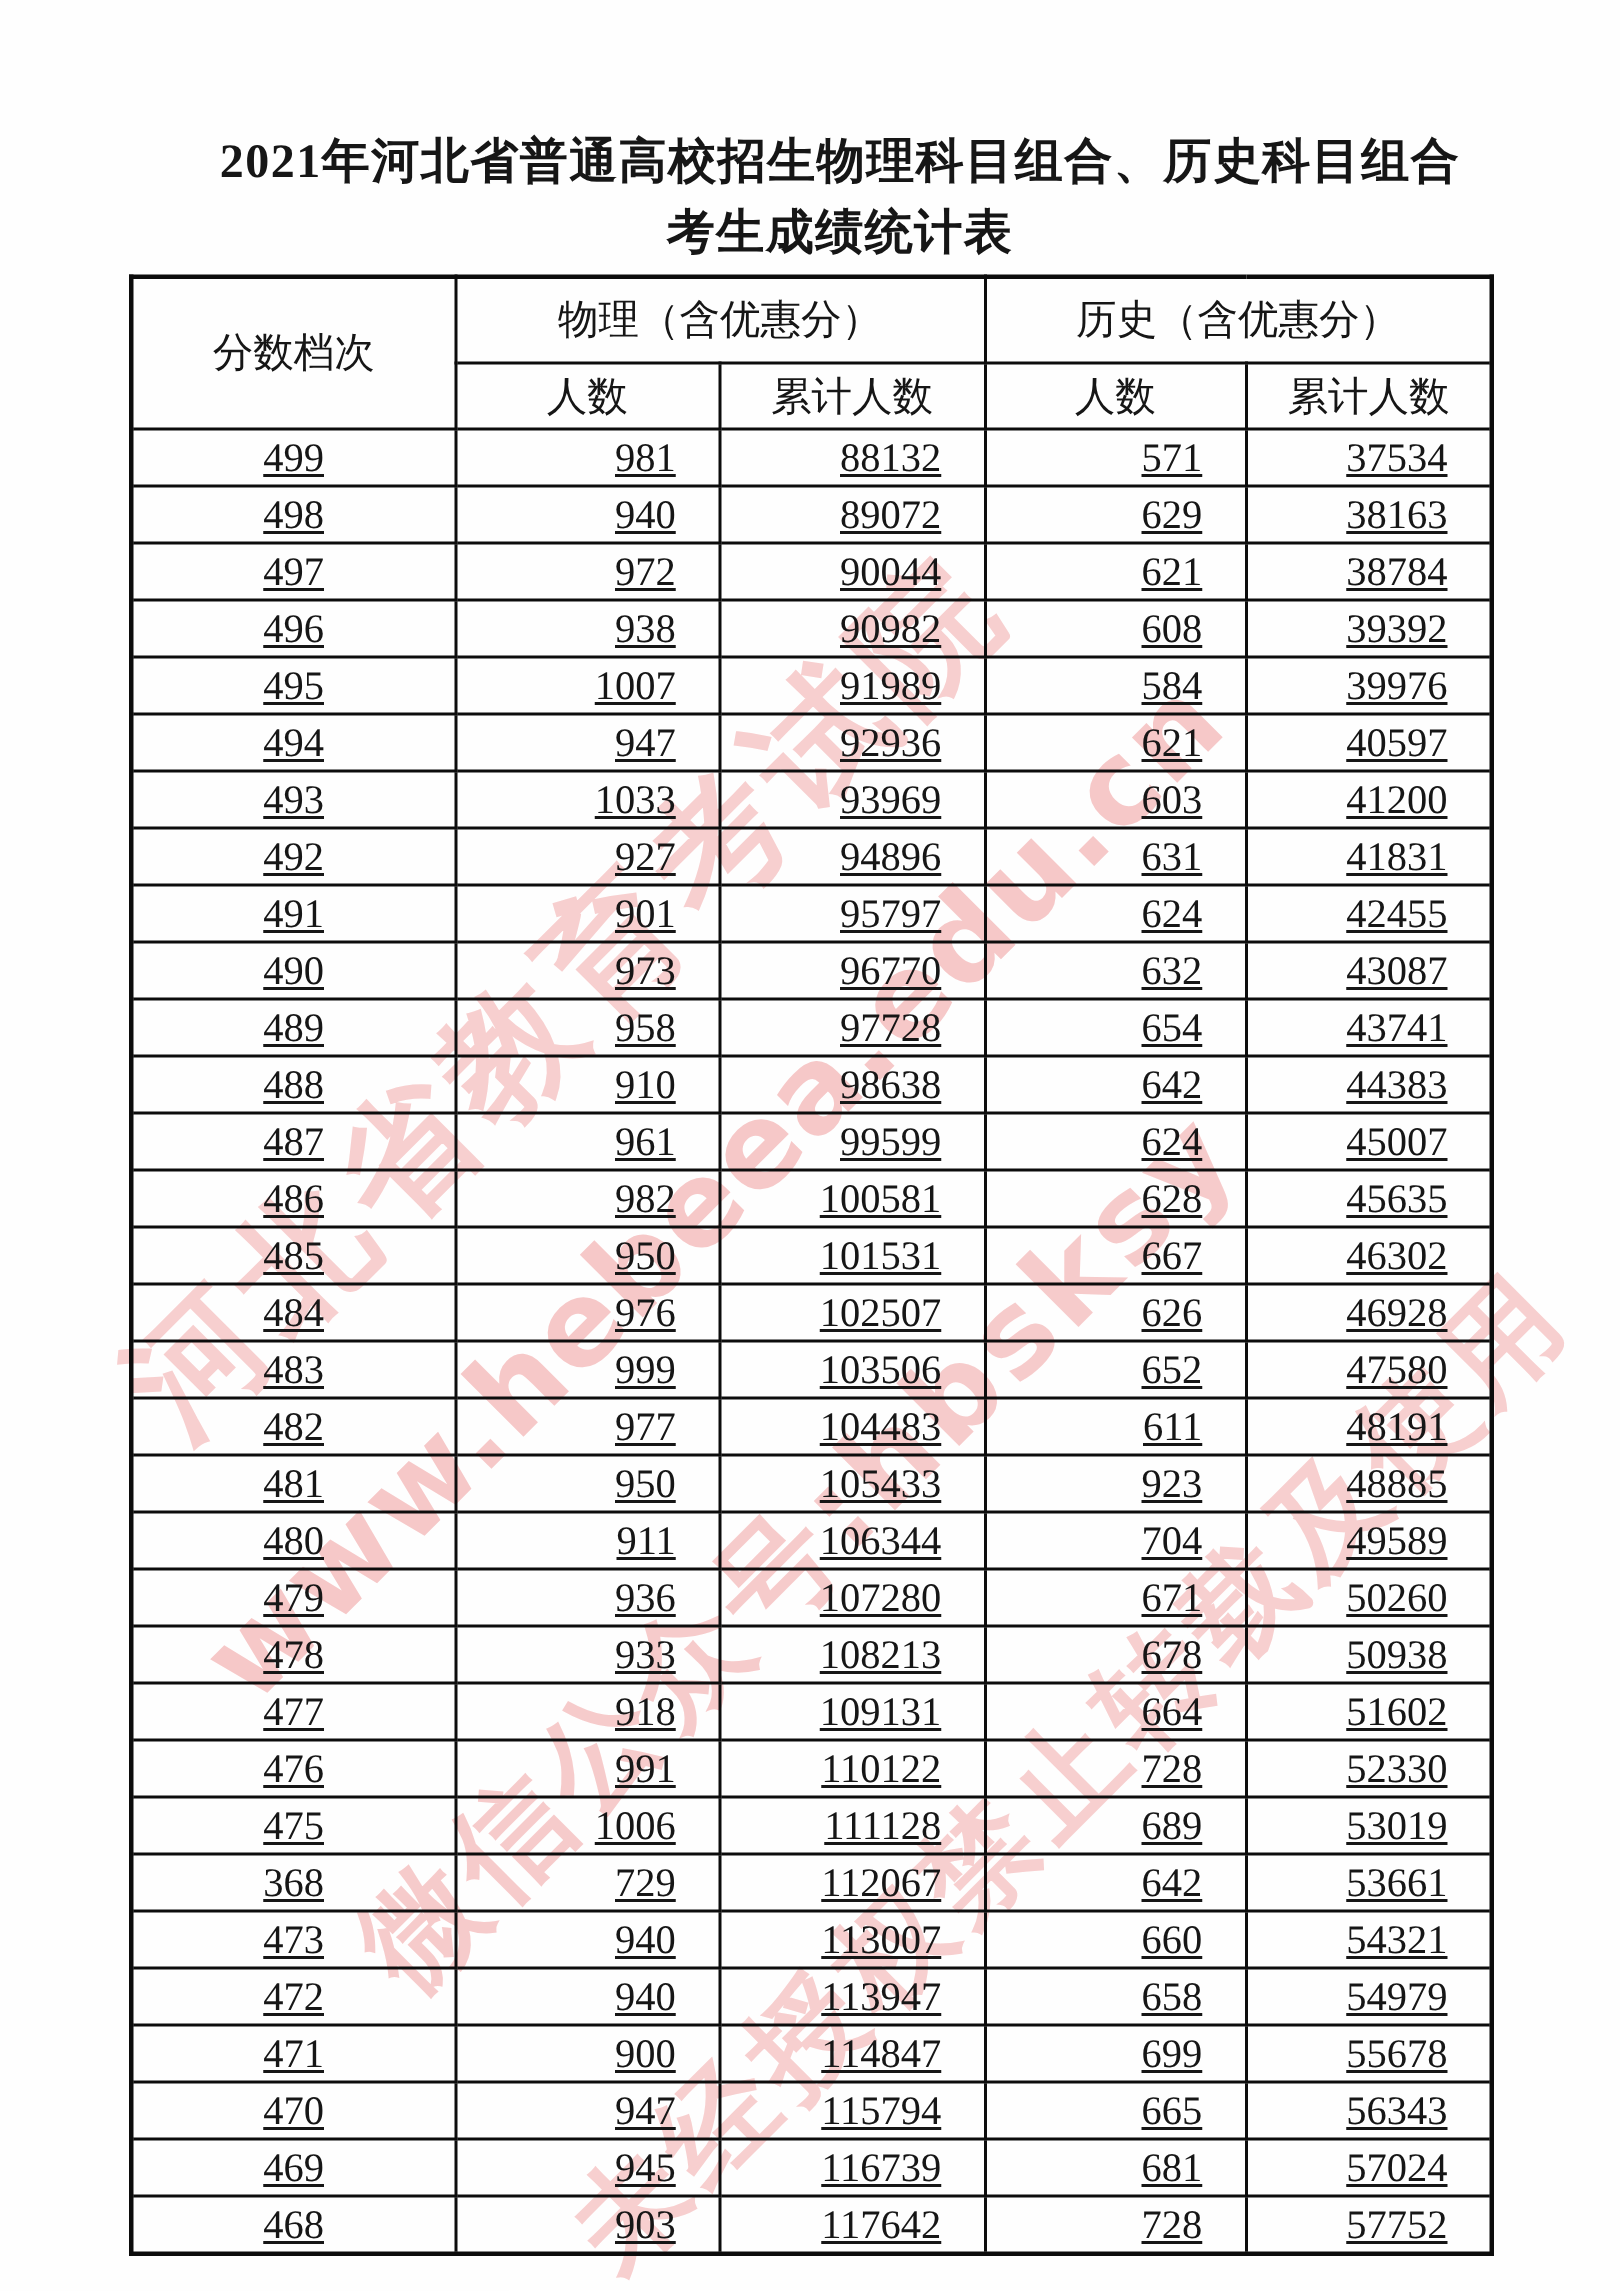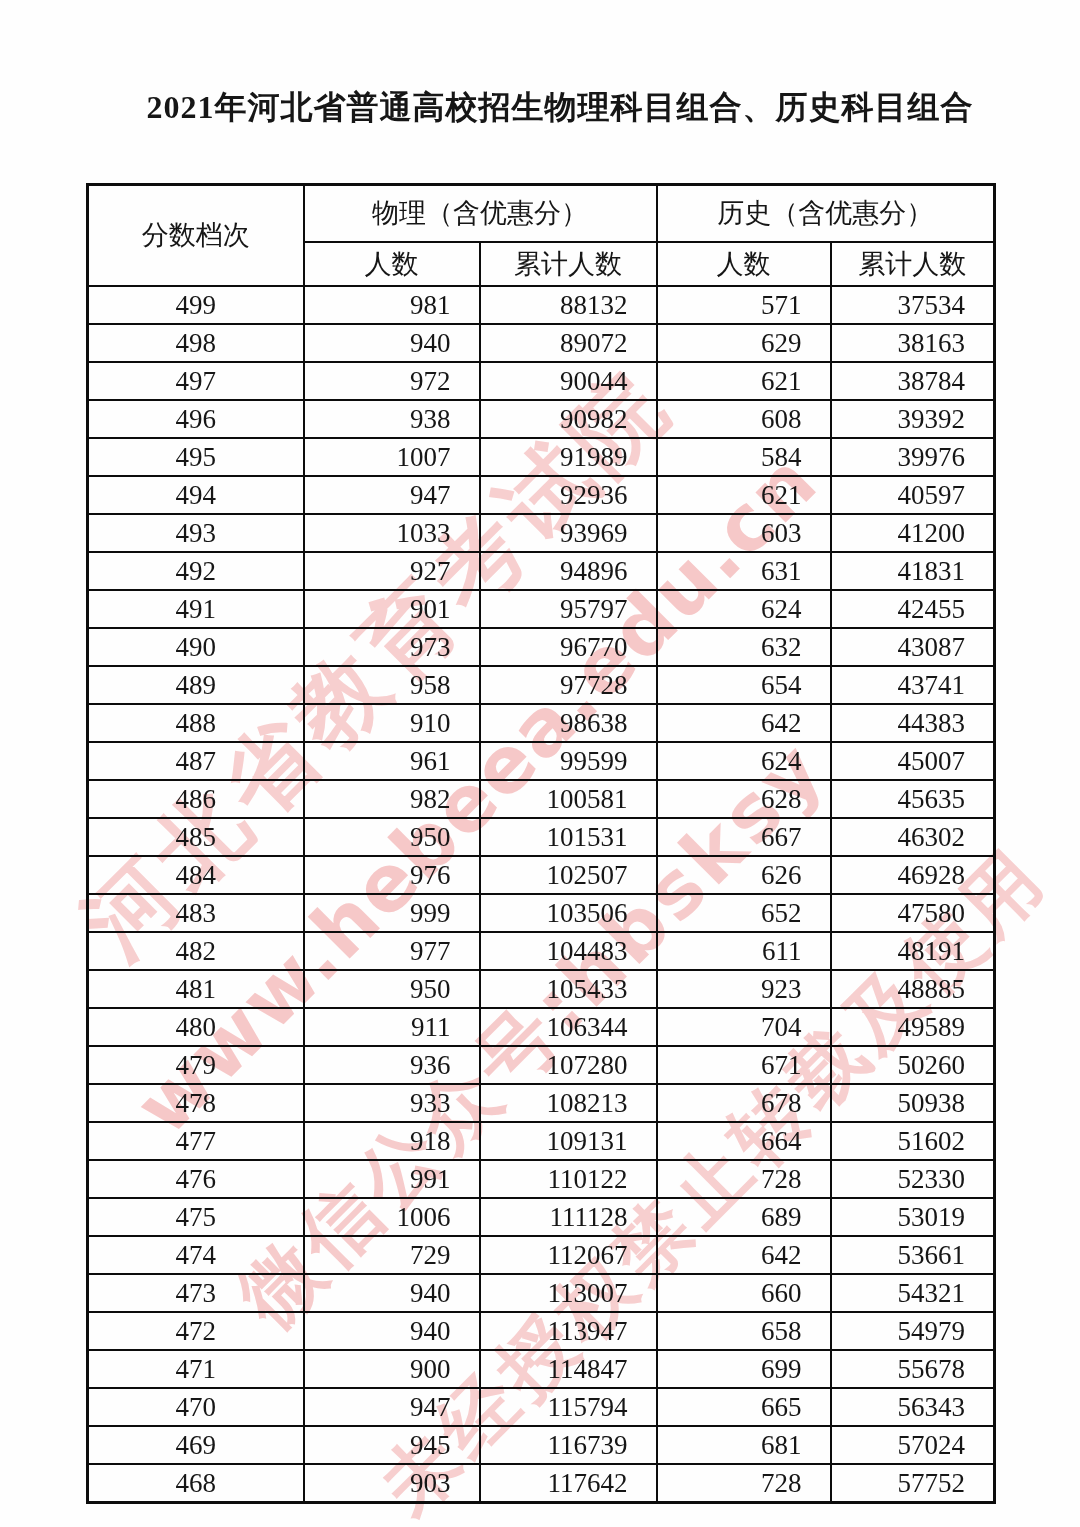--- a/index.html
+++ b/index.html
@@ -74,21 +74,21 @@
     border: 2px solid #0c0c0c;
     font-weight: normal;
     overflow: hidden;
   }
   .score-table { border: 3px solid #0c0c0c; }
 
   .score-table thead th { font-size: 27px; text-align: center; }
   .score-table .h-group { height: 57px; font-family: Liberation Mono, monospace; }
   .score-table .h-sub   { height: 44px; }
 
-  .score-table tbody tr { height: 36px; }
+  .score-table tbody tr { height: 36px; text-decoration: underline; }
   .score-table td { font-size: 27px; line-height: 36px; }
   .score-table td.score { text-align: center; }
   .score-table td.num   { text-align: right; padding-right: 28px; }
 
   
   .footer {
     position: absolute;
     left: 0; right: 0;
     top: 1455px;
     text-align: center;
@@ -106,20 +106,21 @@
 
   <div class="watermark">
     <span class="wm-line wm1" style="color: rgb(238, 143, 143);">河北省教育考试院</span>
     <span class="wm-line wm2" style="color: rgb(238, 143, 143);">www.hebeea.edu.cn</span>
     <span class="wm-line wm3" style="color: rgb(238, 143, 143);">微信公众号:hbsksy</span>
     <span class="wm-line wm4" style="color: rgb(238, 143, 143);">未经授权禁止转载及使用</span>
   </div>
 
   <div class="title-block">
     <div class="title-line">2021年河北省普通高校招生物理科目组合、历史科目组合</div>
+    <div class="title-line">考生成绩统计表</div>
   </div>
 
   <table class="score-table">
     <colgroup>
       <col class="c1">
         <col class="c2">
         <col class="c3">
         <col class="c4">
         <col class="c5">
     </colgroup>
@@ -306,21 +307,21 @@
           <td class="num">52330</td>
         </tr>
         <tr>
           <td class="score">475</td>
           <td class="num">1006</td>
           <td class="num">111128</td>
           <td class="num">689</td>
           <td class="num">53019</td>
         </tr>
         <tr>
-          <td class="score">474</td>
+          <td class="score">368</td>
           <td class="num">729</td>
           <td class="num">112067</td>
           <td class="num">642</td>
           <td class="num">53661</td>
         </tr>
         <tr>
           <td class="score">473</td>
           <td class="num">940</td>
           <td class="num">113007</td>
           <td class="num">660</td>

